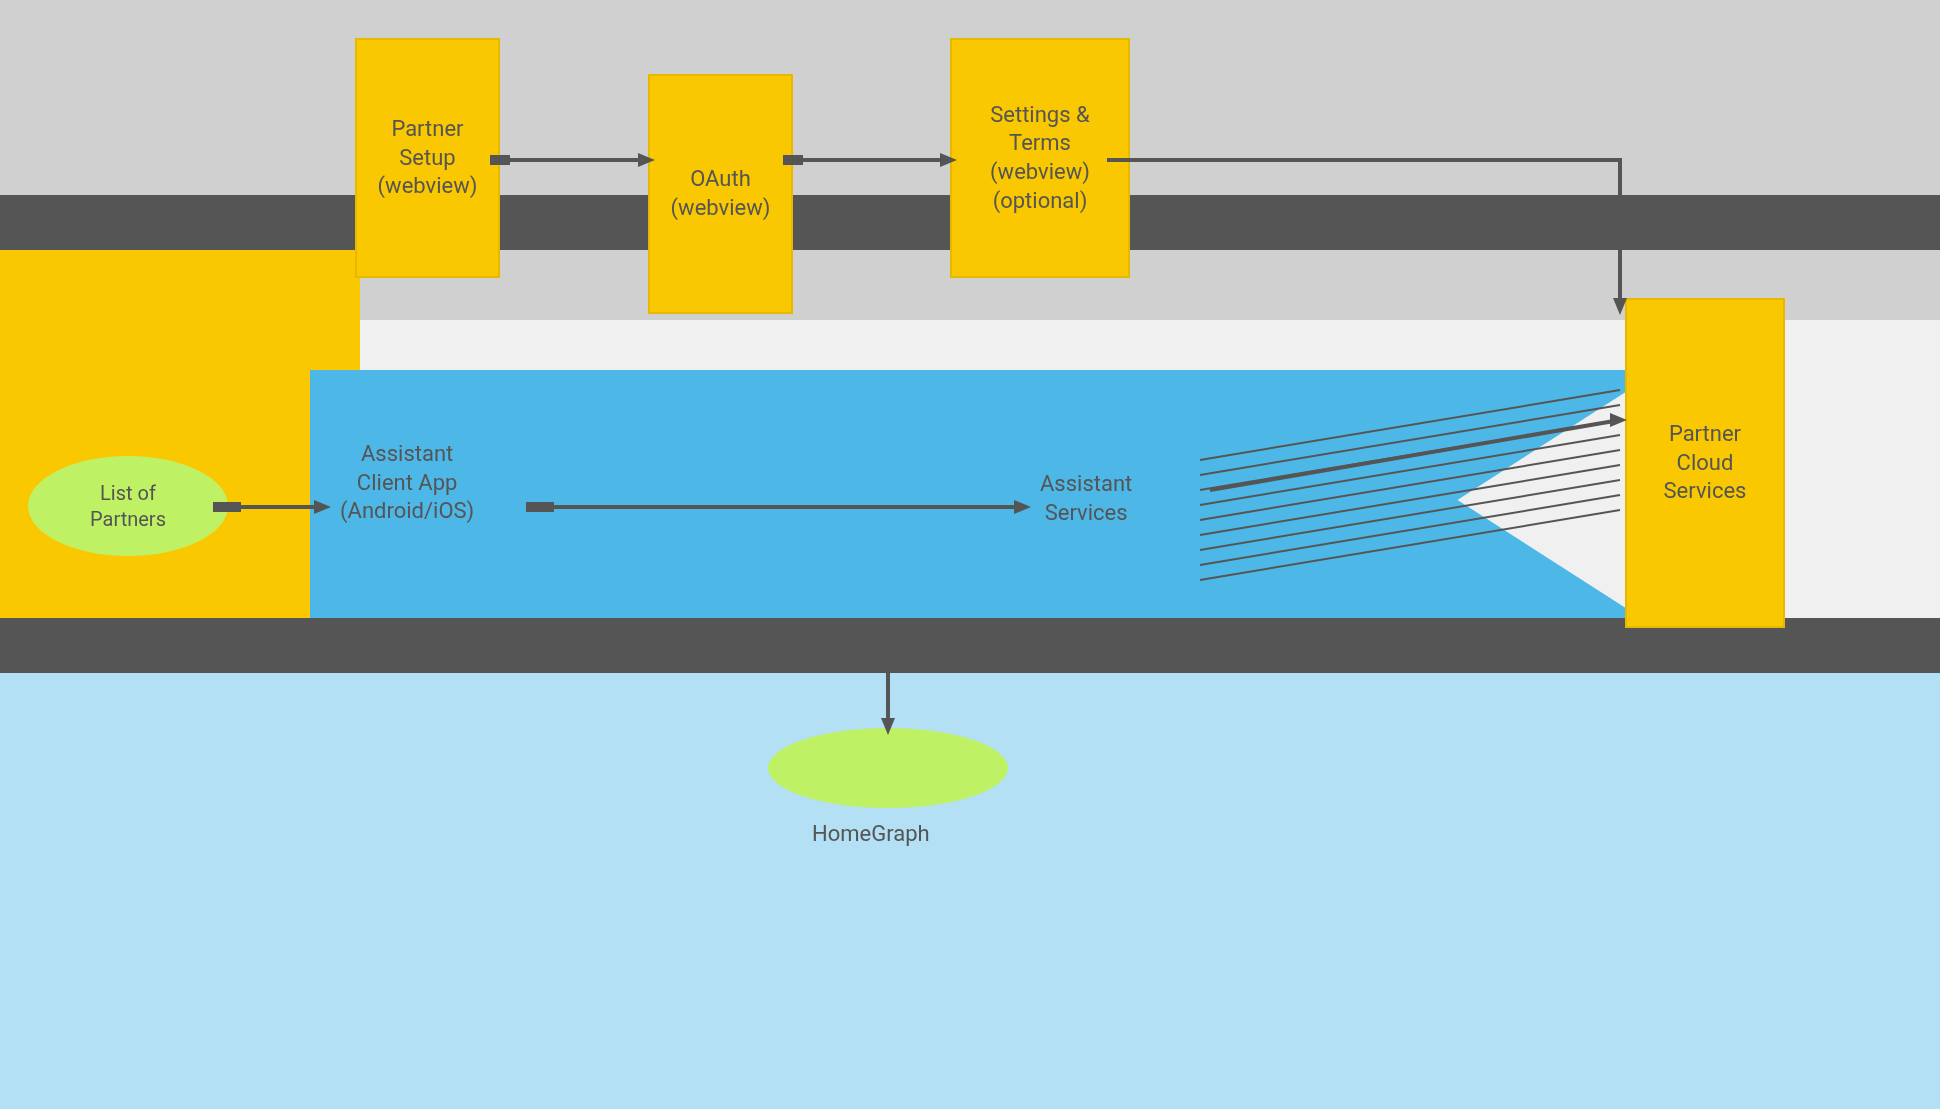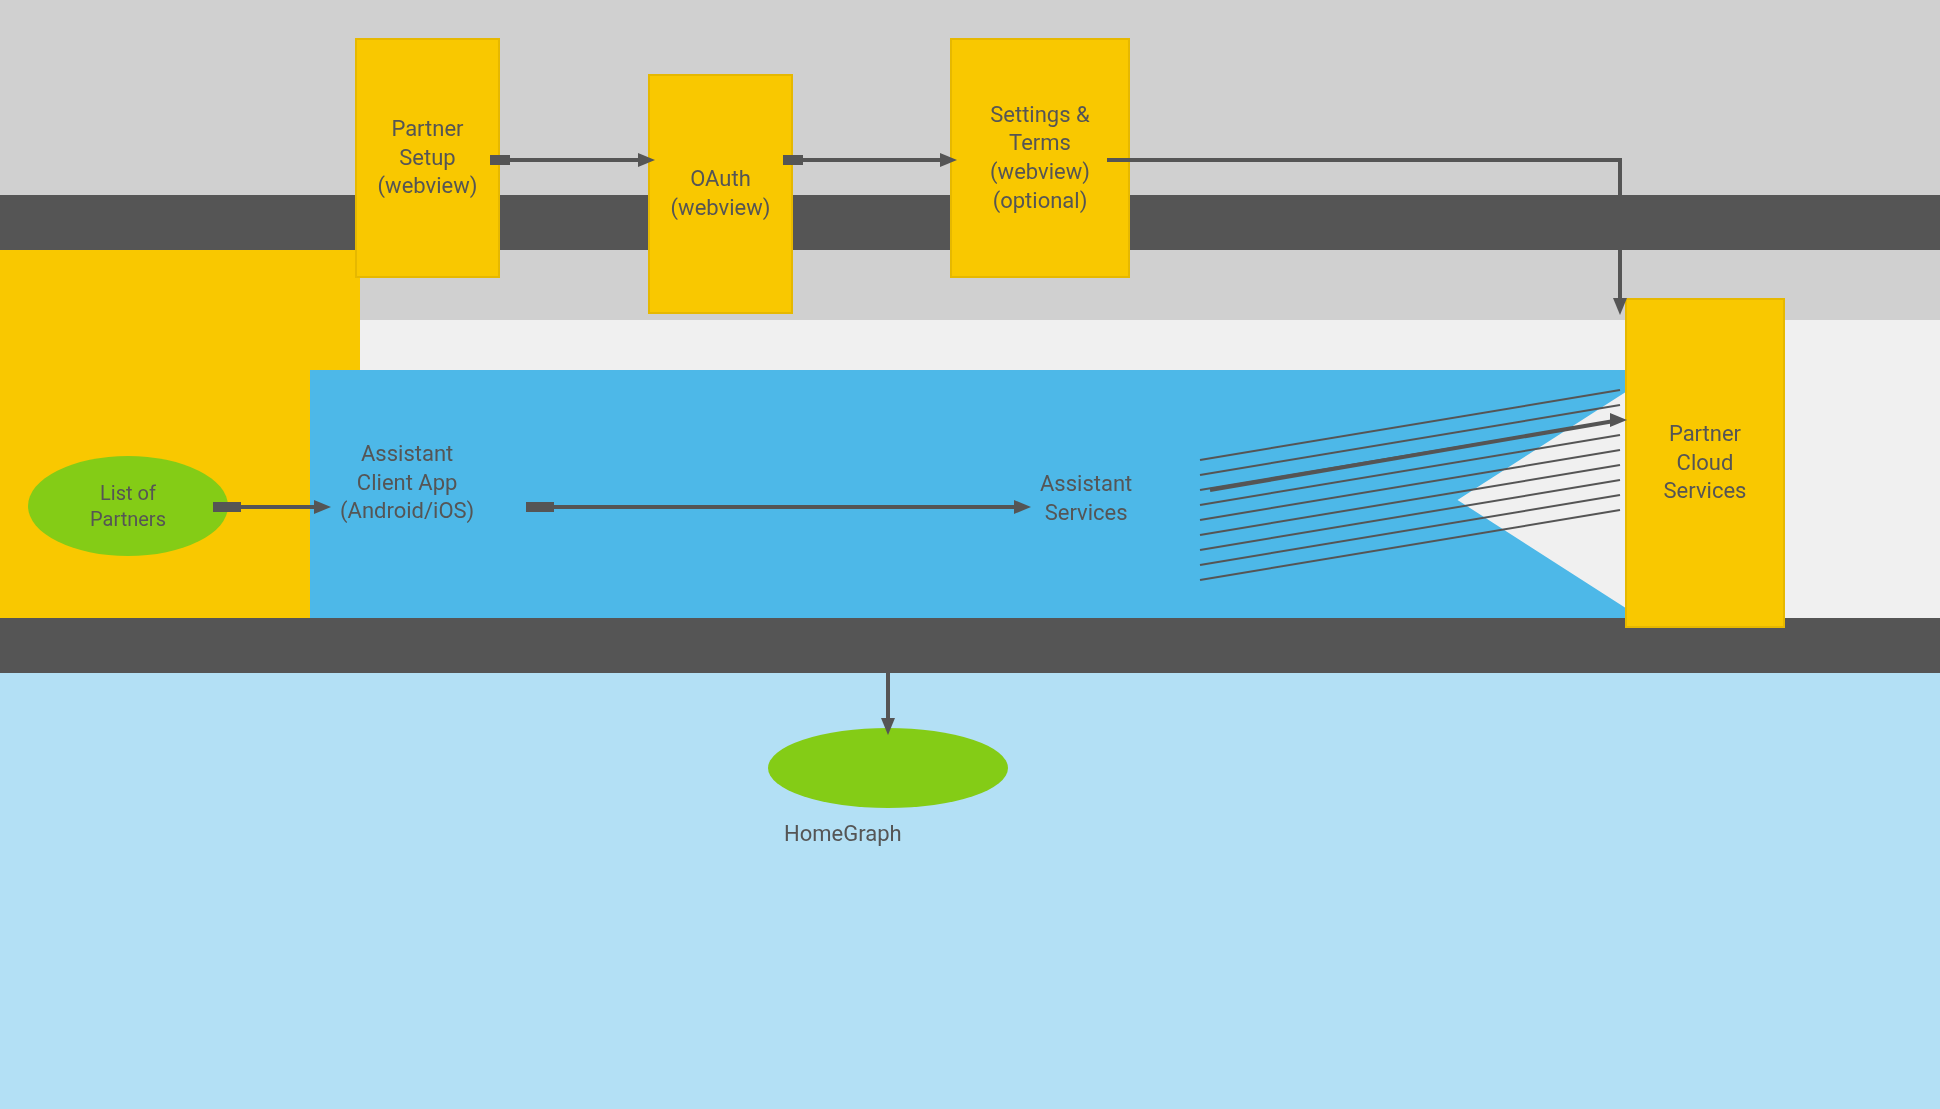--- a/index.html
+++ b/index.html
@@ -101,21 +101,21 @@
     .box-text {
       font-size: 22px;
       font-weight: 400;
       color: #555555;
       line-height: 1.3;
     }
 
     
     .oval {
       position: absolute;
-      background: #84cc16;
+      background: #bef264;
       border-radius: 50%;
       display: flex;
       align-items: center;
       justify-content: center;
       text-align: center;
     }
 
     .oval-partners {
       top: 456px;
       left: 28px;
@@ -154,21 +154,21 @@
       left: 1040px;
       text-align: center;
       font-size: 22px;
       color: #555555;
       line-height: 1.3;
     }
 
     .homegraph-label {
       position: absolute;
       top: 820px;
-      left: 784px;
+      left: 812px;
       text-align: center;
       font-size: 22px;
       color: #555555;
       line-height: 1.3;
     }
 
     
     .svg-overlay {
       position: absolute;
       top: 0;

